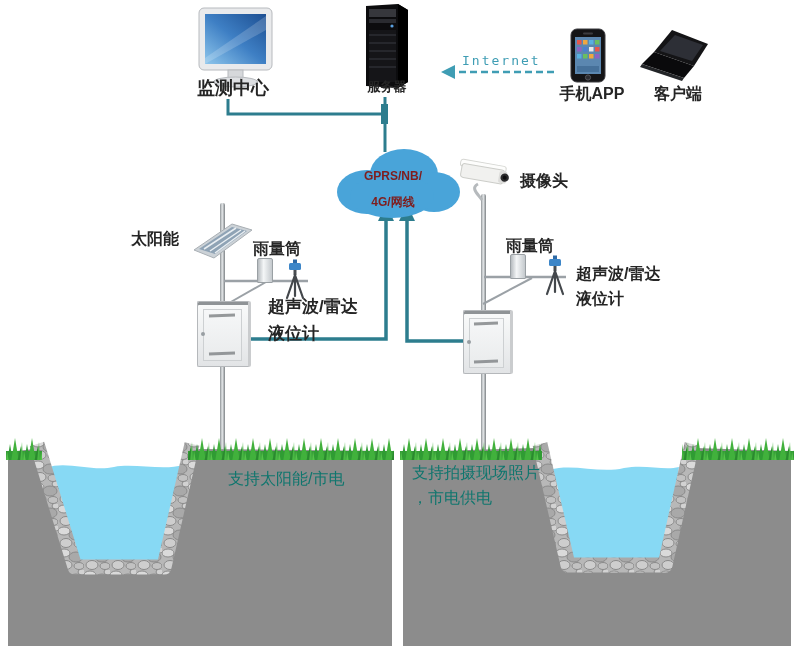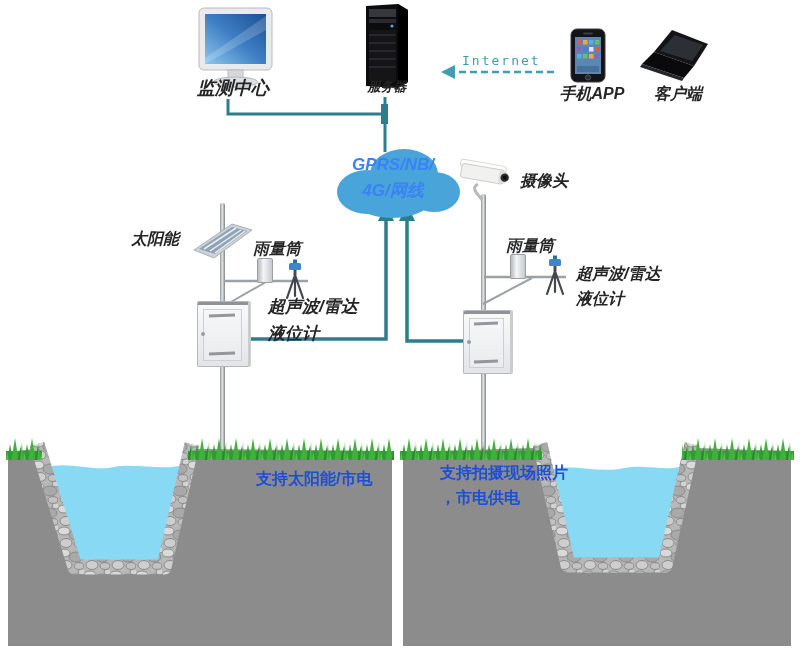--- a/index.html
+++ b/index.html
@@ -1,21 +1,21 @@
 <!DOCTYPE html>
 <html><head>
 <meta charset="utf-8">
 <style>
   html,body{margin:0;padding:0;background:#ffffff;}
   #stage{position:relative;width:800px;height:656px;background:#ffffff;overflow:hidden;
          font-family:"Liberation Sans","DejaVu Sans",sans-serif;}
   .abs{position:absolute;}
-  .lbl{position:absolute;font-weight:bold;color:#252525;white-space:nowrap;z-index:6;font-style:italic;}
+  .lbl{position:absolute;font-weight:bold;color:#252525;white-space:nowrap;z-index:6;}
   .lbl.center{text-align:center;}
-  .note{position:absolute;font-weight:bold;color:#1d4ed8;z-index:6;white-space:nowrap;margin-left:28px;}
+  .note{position:absolute;font-weight:normal;color:#0f766e;z-index:6;white-space:nowrap;}
   .pole{position:absolute;width:5px;background:linear-gradient(90deg,#8e9396,#e5e8ea 45%,#7e8386);
         border-radius:2px;z-index:2;}
   .cabinet{position:absolute;background:linear-gradient(180deg,#fafbfb,#e2e4e6);
            border:1px solid #b5b8bb;border-right:3px solid #caccce;border-radius:2px;
            box-shadow:inset 0 3px 0 #8f9396;z-index:5;}
   .cabinet .door{position:absolute;left:5px;right:6px;top:7px;bottom:5px;
                  border:1px solid #cdd0d2;background:linear-gradient(180deg,#f6f7f8,#e9ebec);}
   .cabinet .bar{position:absolute;height:3px;background:#84878a;opacity:.85;}
   .cabinet .handle{position:absolute;width:4px;height:4px;border-radius:50%;background:#989ea2;}
   .raingauge{position:absolute;width:14px;height:23px;z-index:5;
@@ -140,21 +140,21 @@
     <polygon points="16,24 56,38 46,50 4,36" fill="#0a0a0c"></polygon>
     <polygon points="4,36 46,50 44,53 2,39" fill="#232528"></polygon>
   </svg>
 
   <svg class="abs" style="left:322px;top:136px;z-index:4" width="142" height="90" viewBox="0 0 142 90">
     <ellipse cx="45" cy="56" rx="30" ry="22" fill="#49a4d9"></ellipse>
     <ellipse cx="82" cy="38" rx="34" ry="25" fill="#49a4d9"></ellipse>
     <ellipse cx="112" cy="56" rx="26" ry="20" fill="#49a4d9"></ellipse>
     <ellipse cx="70" cy="60" rx="42" ry="22" fill="#49a4d9"></ellipse>
   </svg>
-  <div class="lbl center" style="left:322px;top:152px;width:142px;font-size:17px;color:#3b82f6;line-height:26px;z-index:5">
+  <div class="lbl center" style="left:322px;top:163px;width:142px;font-size:12px;color:#7f1d1d;line-height:26px;z-index:5">
     <div>GPRS/NB/</div>
     <div>4G/网线</div>
   </div>
 
   <svg class="abs icon" style="left:456px;top:158px" width="64" height="48" viewBox="0 0 64 48">
     <path d="M22,26 C14,30 22,36 26,42" stroke="#b6babd" stroke-width="3" fill="none"></path>
     <g transform="rotate(10 28 16)">
       <rect x="3" y="5" width="46" height="7" rx="2.5" fill="#fdfdfc" stroke="#d5d6d2"></rect>
       <rect x="5" y="9" width="43" height="14" rx="3" fill="#f1f1ef" stroke="#cccdc9"></rect>
       <rect x="43" y="10" width="8" height="12" rx="2" fill="#dcdcda"></rect>

